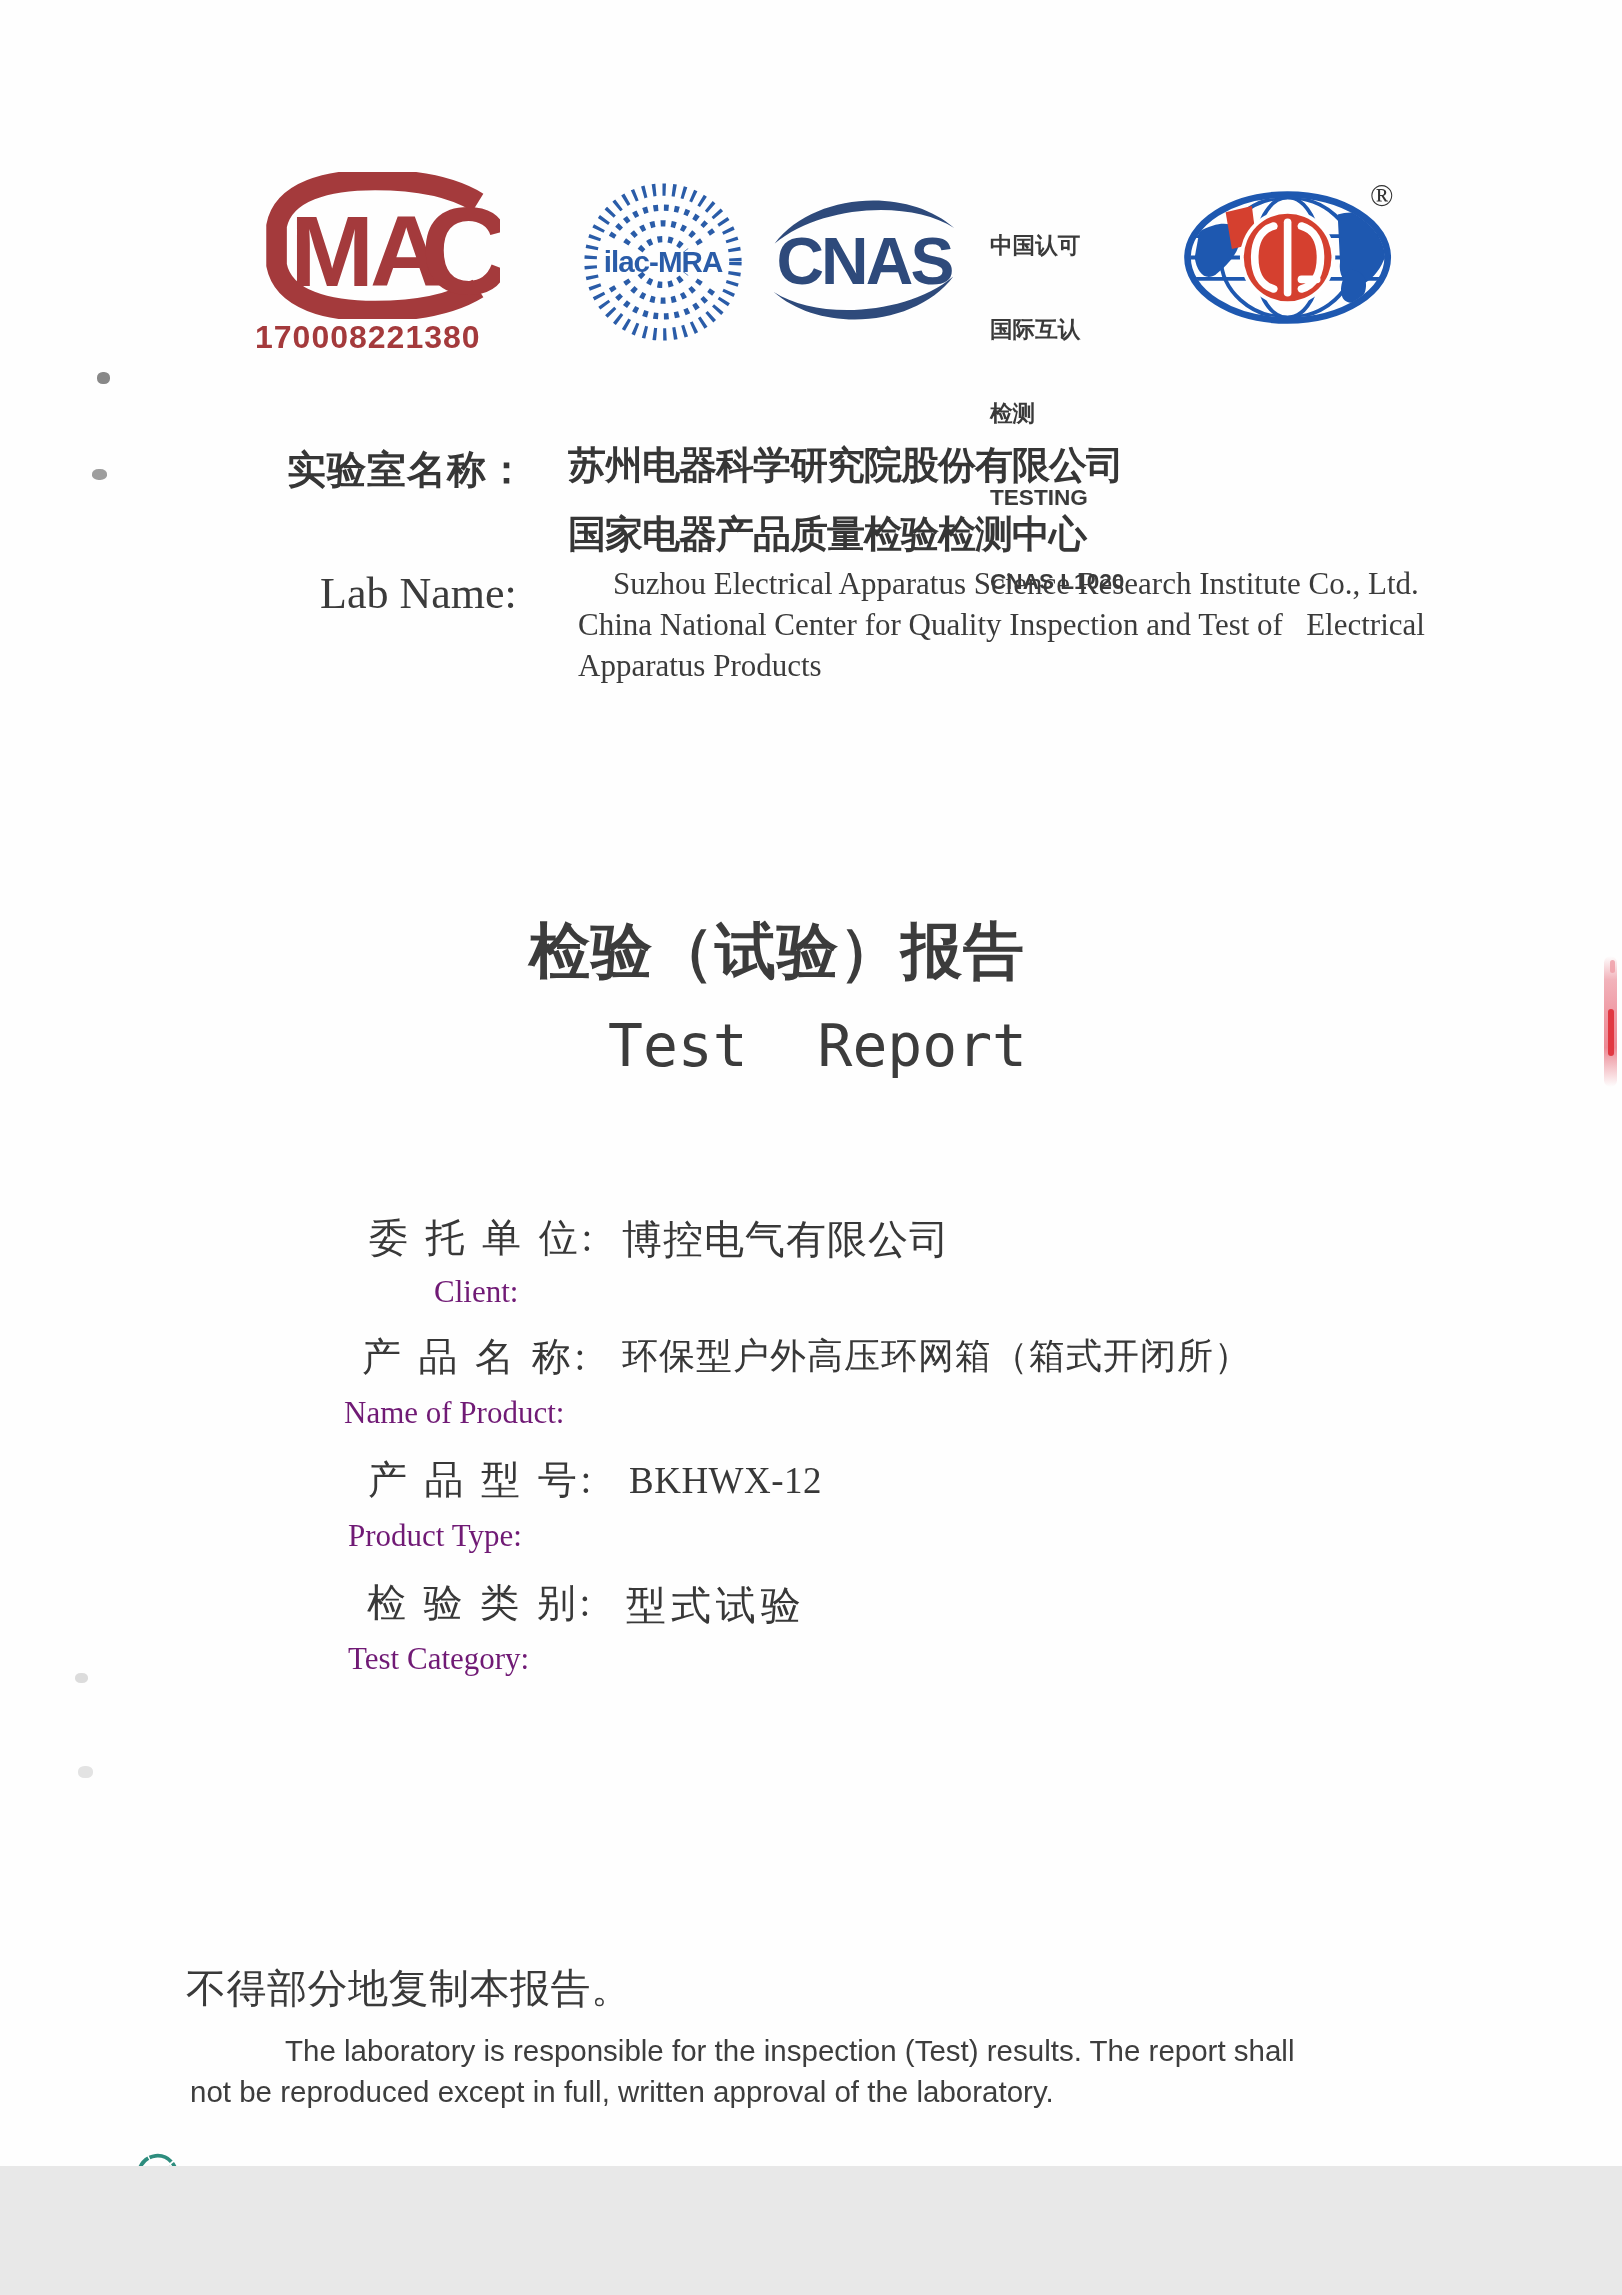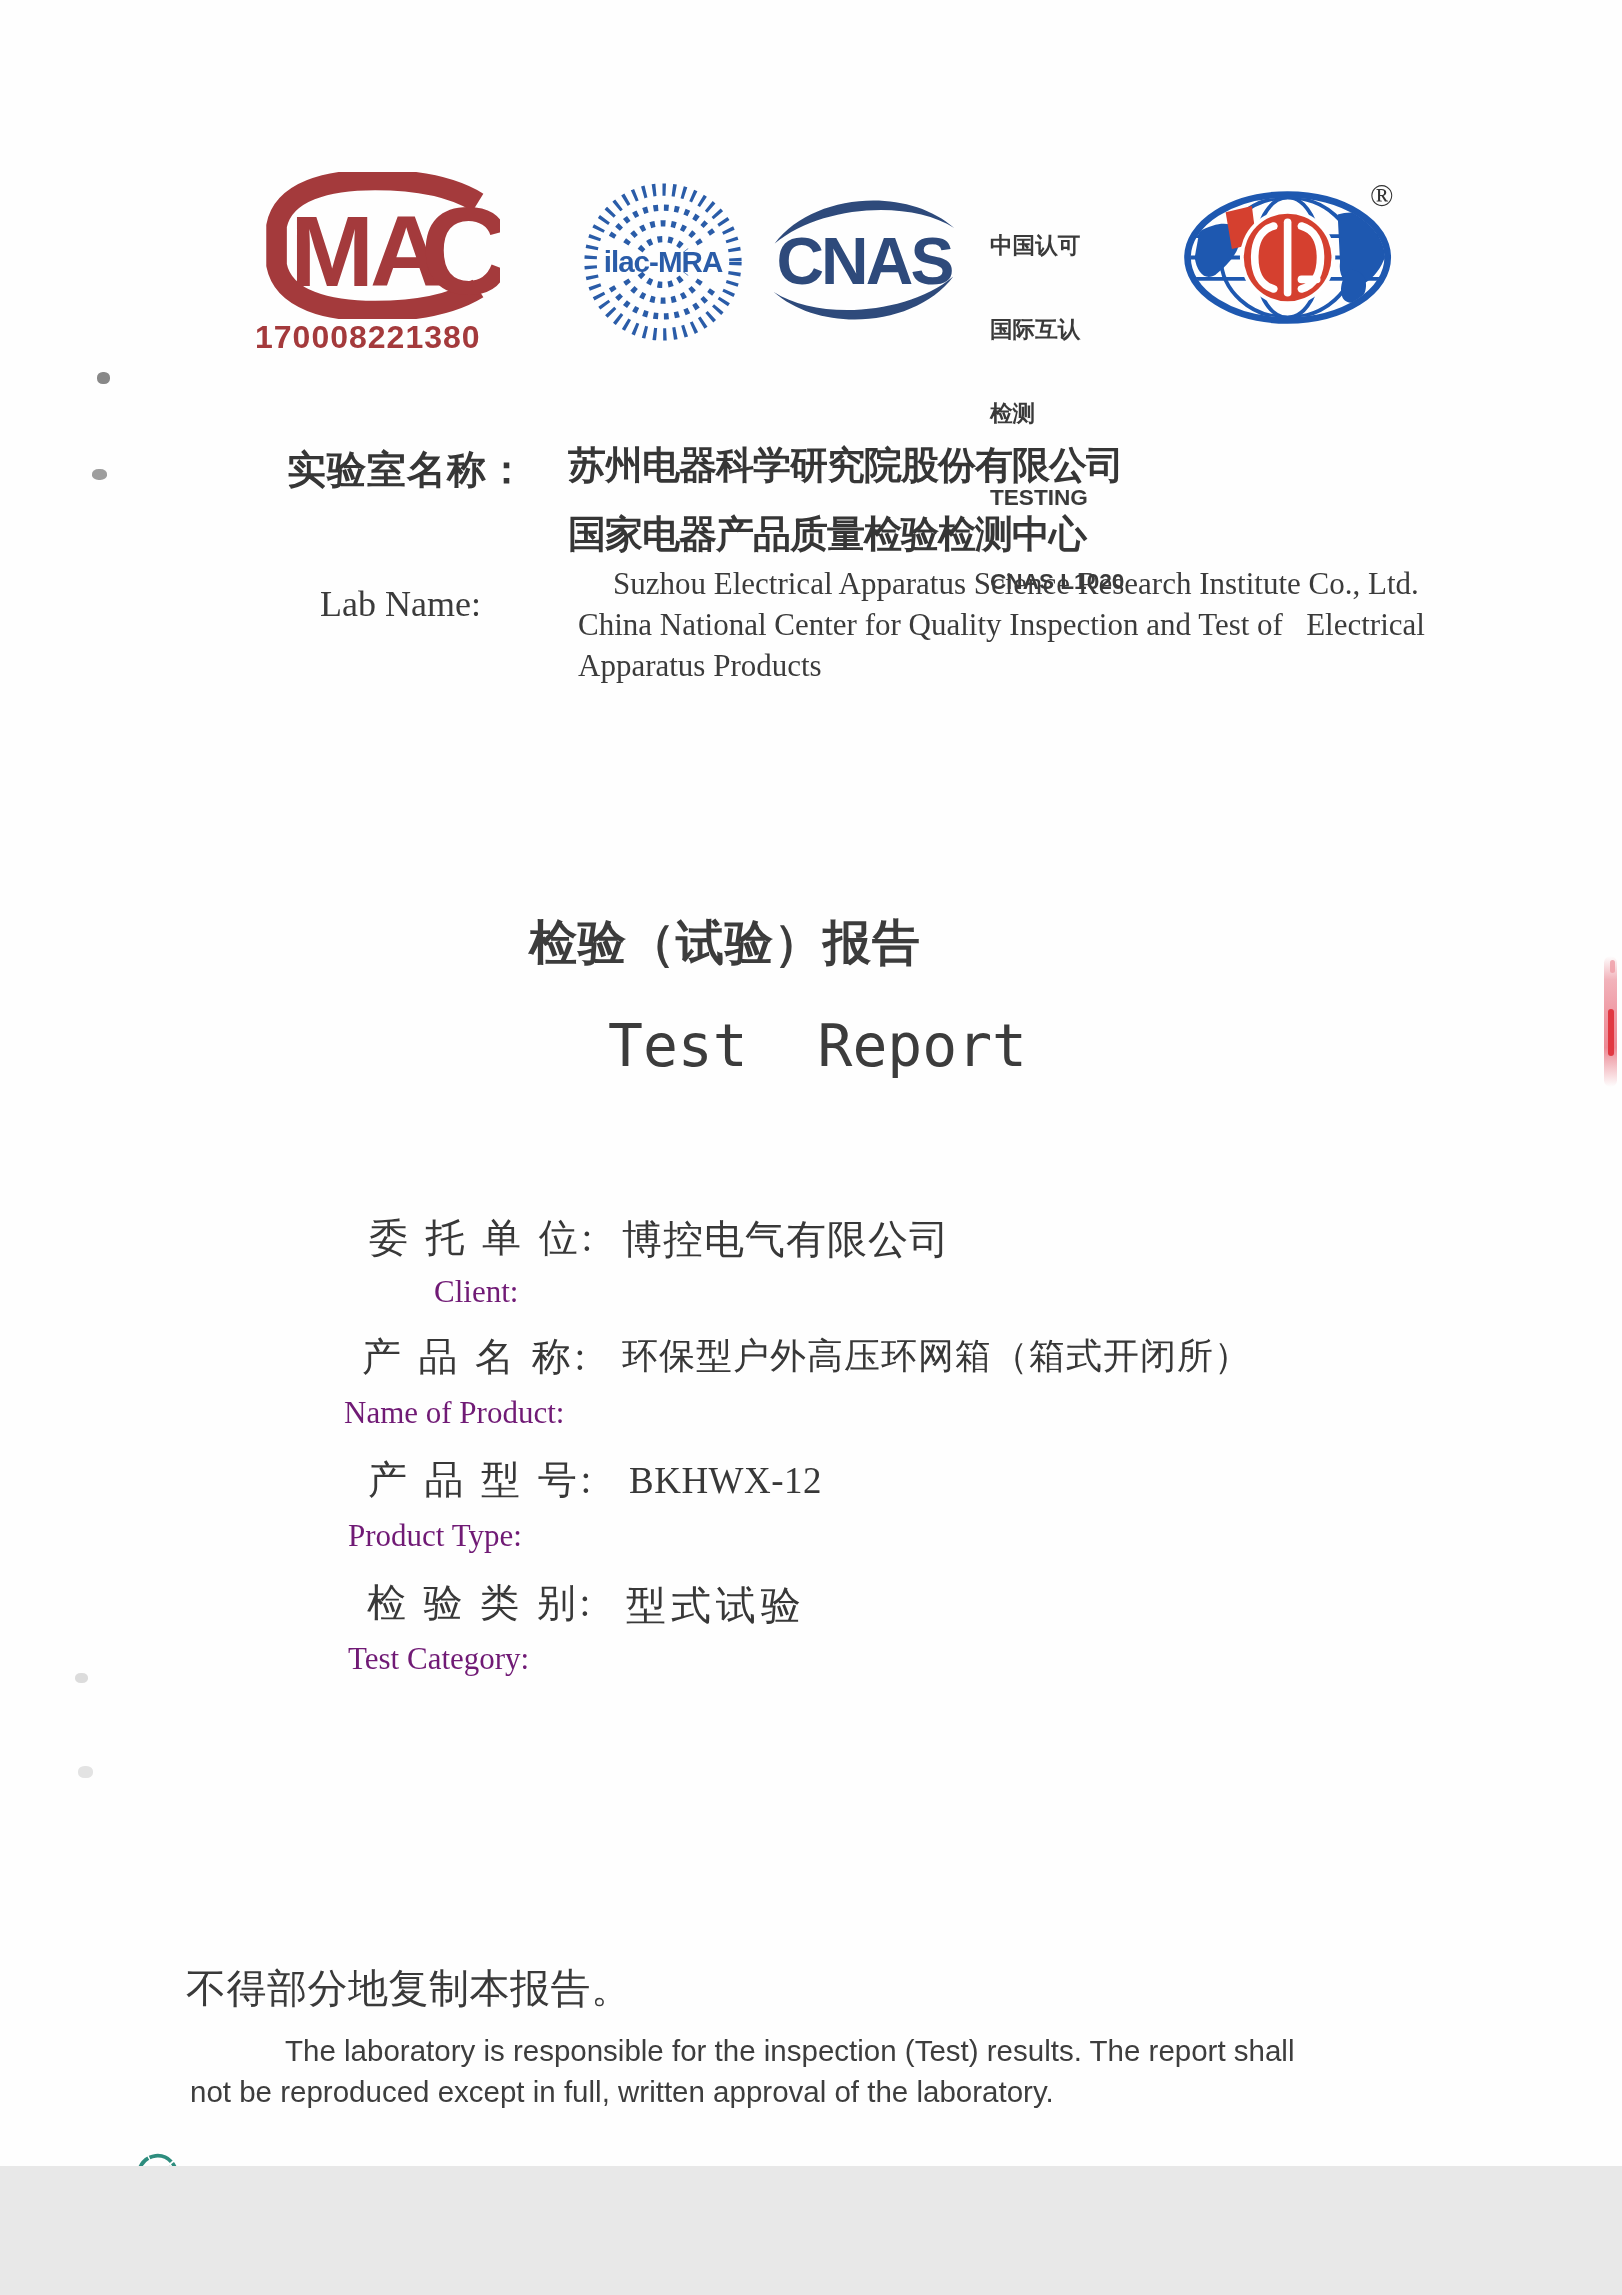--- a/index.html
+++ b/index.html
@@ -31,26 +31,26 @@
     margin-left:8px;
   }
   .globe-svg{left:1177px;top:186px;}
   .reg-mark{left:1370px;top:178px;font-size:31px;color:#333;font-family:"Liberation Serif",serif;}
   
   .zh-bold{font-family:"Liberation Sans",sans-serif;font-weight:700;color:#363636;}
   .lab-label-zh{left:287px;top:443px;font-size:39px;letter-spacing:1px;}
   .lab-zh1{left:568px;top:440px;font-size:38px;letter-spacing:-1px;}
   .lab-zh2{left:568px;top:509px;font-size:38px;letter-spacing:-1px;}
   .serif-en{font-family:"Liberation Serif",serif;color:#3b3b3b;}
-  .lab-label-en{left:320px;top:568px;font-size:36px;margin-top:15px;}
+  .lab-label-en{left:320px;top:568px;font-size:44px;}
   .lab-en1{left:565px;top:566px;font-size:31px;margin-left:48px;}
   .lab-en2{left:578px;top:607px;font-size:31px;}
   .lab-en3{left:578px;top:648px;font-size:31px;}
   
-  .title-zh{left:529px;top:911px;font-size:48px;letter-spacing:1px;font-family:"Liberation Sans",sans-serif;font-weight:700;color:#3c3c3c;}
+  .title-zh{left:529px;top:911px;font-size:61px;letter-spacing:1px;font-family:"Liberation Sans",sans-serif;font-weight:700;color:#3c3c3c;}
   .title-en{left:608px;top:1012px;font-size:58px;font-family:"DejaVu Sans Mono",monospace;color:#3c3c3c;}
   
   .f-label{font-size:39px;letter-spacing:3.9px;color:#383838;}
   .f-value{font-size:36px;letter-spacing:1px;color:#383838;}
   .f-en{font-size:31px;color:#701a75;}
   .r1-label{left:369px;top:1211px;}
   .r1-value{left:622px;top:1212px;font-size:40px;}
   .r1-en{left:434px;top:1274px;}
   .r2-label{left:362px;top:1330px;}
   .r2-value{left:622px;top:1332px;}

